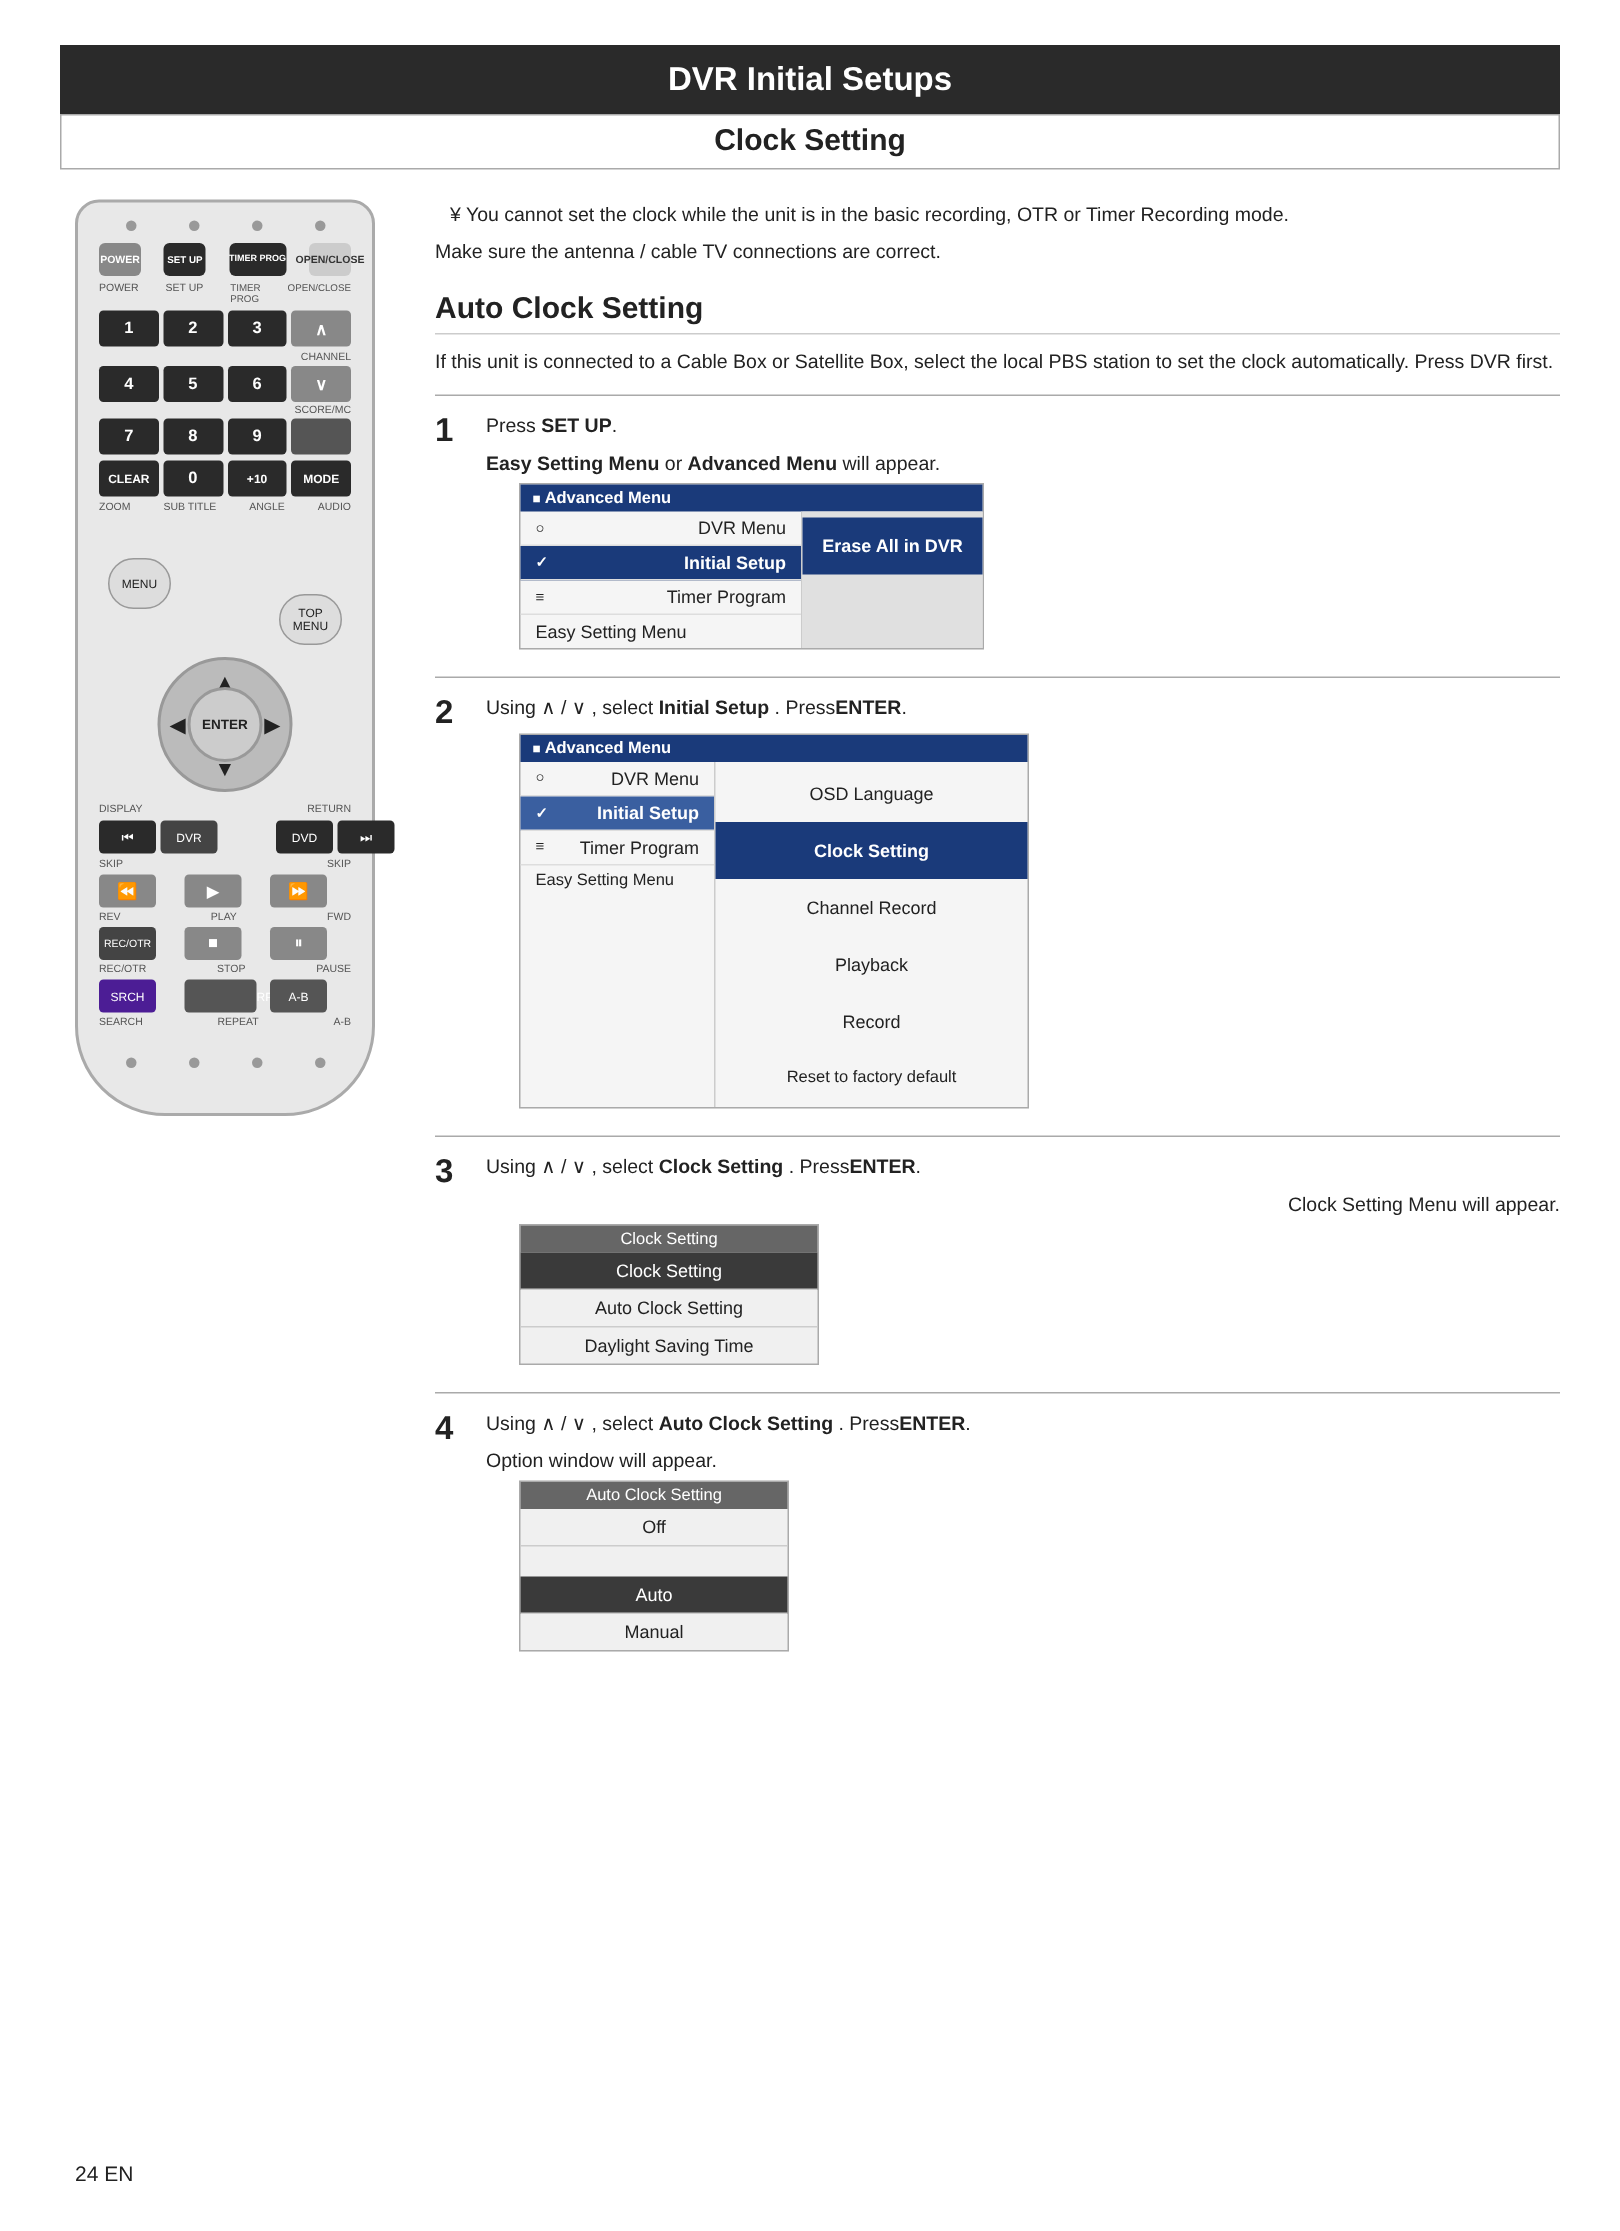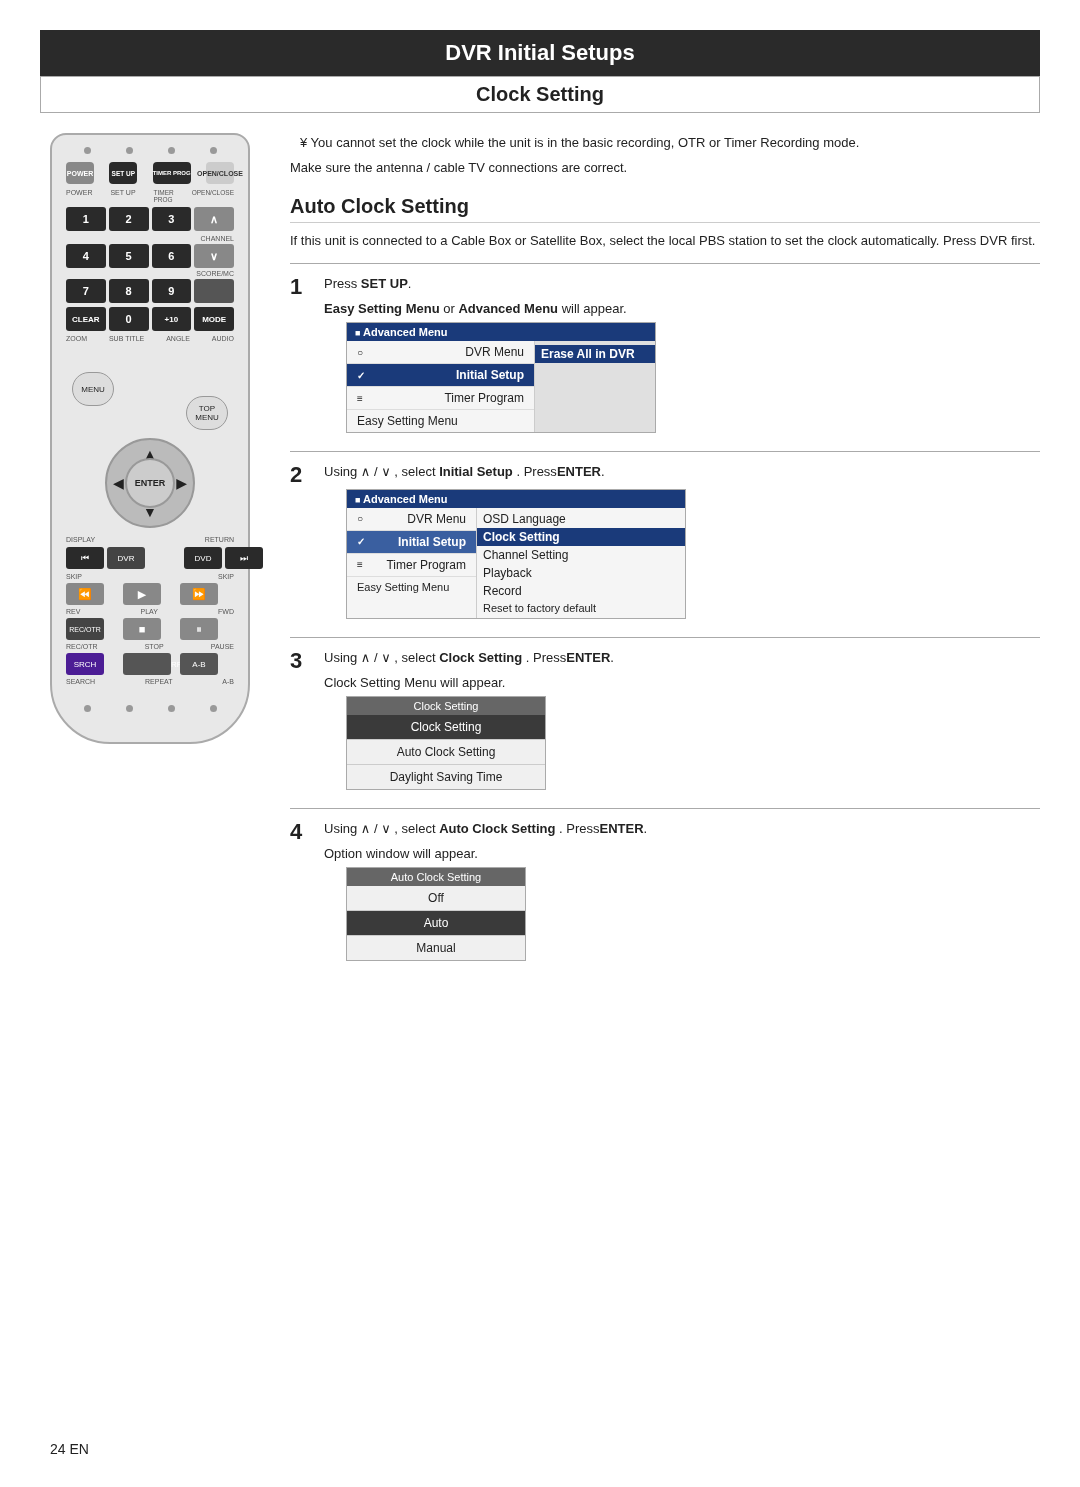--- a/index.html
+++ b/index.html
@@ -240,21 +240,22 @@
       justify-content: space-between;
       border-bottom: 1px solid #ddd;
       font-size: 12px;
     }
     .menu-item:last-child { border-bottom: none; }
     .menu-item.highlighted { background: #1a3a7a; color: #fff; font-weight: bold; }
     .menu-item.selected { background: #3a5fa0; color: #fff; font-weight: bold; }
     .menu-icon { font-size: 10px; }
     .menu-right-item {
       font-size: 12px;
-      padding: 2px 6px;
+      padding: 12px 6px;
+      text-align: center;
     }
     .menu-right-item.highlighted { background: #1a3a7a; color: #fff; font-weight: bold; }
 
     
     .clock-menu-box {
       border: 1px solid #aaa;
       background: #f0f0f0;
       width: 200px;
       margin: 6px 0 10px 22px;
       font-size: 12px;
@@ -290,21 +291,21 @@
       font-size: 11px;
       text-align: center;
     }
     .auto-box-item {
       padding: 5px 10px;
       text-align: center;
       border-bottom: 1px solid #ccc;
       font-size: 12px;
     }
     .auto-box-item:last-child { border-bottom: none; }
-    .auto-box-item.highlighted { background: #3a3a3a; color: #fff; }
+    .auto-box-item.highlighted { background: #3a3a3a; color: #fff; margin-top: 20px; }
 
     
     .page-num {
       position: absolute;
       bottom: 30px;
       left: 50px;
       font-size: 14px;
     }
     .divider-line {
       border: none;
@@ -527,39 +528,39 @@
               <div class="menu-item">
                 <span class="menu-icon">≡</span> Timer Program
               </div>
               <div class="menu-item" style="font-size:11px;">
                 Easy Setting Menu
               </div>
             </div>
             <div style="flex:1;padding:2px 0;">
               <div class="menu-right-item">OSD Language</div>
               <div class="menu-right-item highlighted">Clock Setting</div>
-              <div class="menu-right-item">Channel Setting</div>
+              <div class="menu-right-item">Channel Record</div>
               <div class="menu-right-item">Playback</div>
               <div class="menu-right-item">Record</div>
               <div class="menu-right-item" style="font-size:11px;">Reset to factory default</div>
             </div>
           </div>
         </div>
       </div>
     </div>
 
     <hr class="divider-line">
 
     <div class="step-block">
       <div class="step-num">3</div>
       <div class="step-content">
         <div class="step-instruction">
           Using ∧ / ∨ , select <b>Clock Setting</b> .  Press<b>ENTER</b>.
         </div>
-        <div style="font-size:13px;margin-bottom:0;">Clock Setting Menu will appear.</div>
+        <div style="font-size:13px;margin-bottom:0;text-align:right;">Clock Setting Menu will appear.</div>
 
         <div class="clock-menu-box">
           <div class="clock-menu-title">Clock Setting</div>
           <div class="clock-menu-item highlighted">Clock Setting</div>
           <div class="clock-menu-item">Auto Clock Setting</div>
           <div class="clock-menu-item">Daylight Saving Time</div>
         </div>
       </div>
     </div>
 

